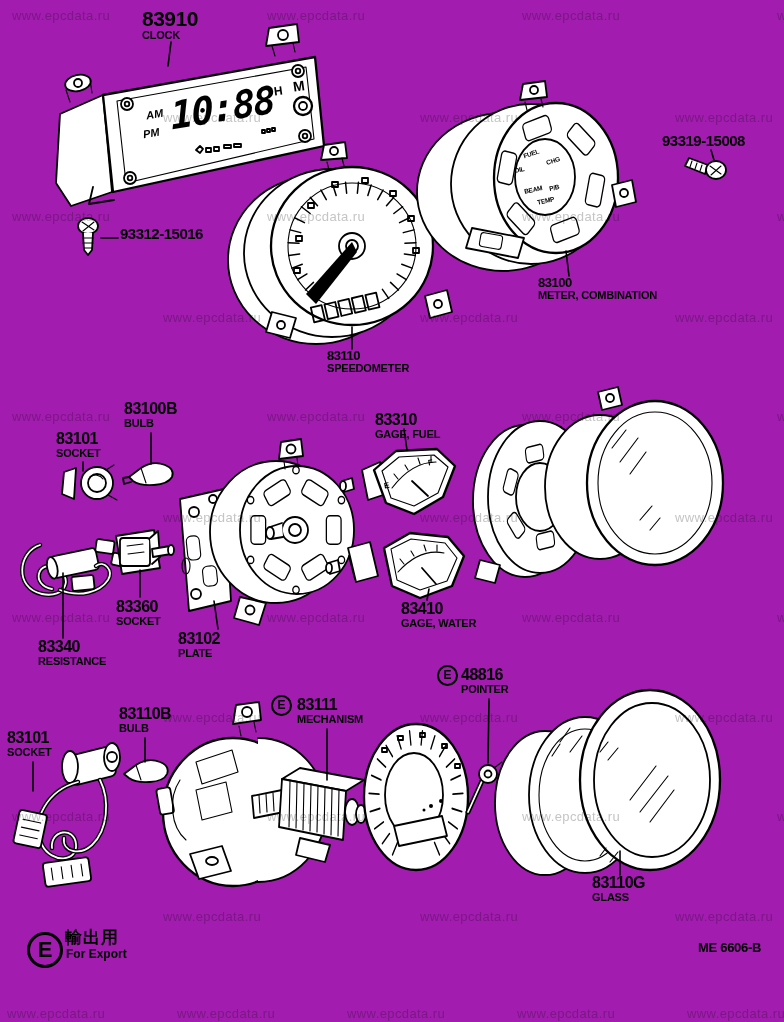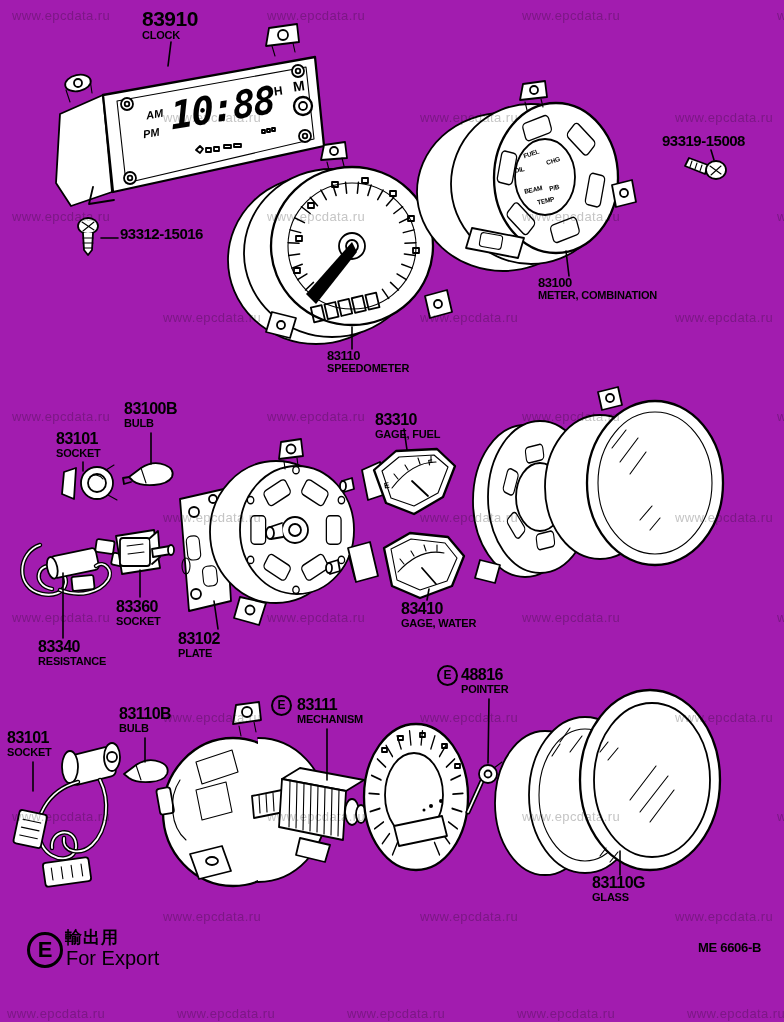--- a/index.html
+++ b/index.html
@@ -30,21 +30,21 @@
   .ctxt{position:absolute;z-index:3;color:#000;font-weight:bold;white-space:nowrap;}
   .time{font-family:"DejaVu Sans Mono",monospace;font-style:italic;font-size:38px;
         letter-spacing:-2px;transform:rotate(-9deg) skewX(-4deg);}
   .ampm{font-size:11px;font-style:italic;transform:rotate(-10deg);}
   .hm{font-size:12px;transform:rotate(-8deg);}
   
   .mini{position:absolute;z-index:3;color:#000;font-weight:bold;font-size:6.5px;
         letter-spacing:-.2px;white-space:nowrap;}
   .gl{position:absolute;z-index:3;color:#000;font-weight:bold;font-size:8px;transform:rotate(-10deg);}
   .jp{position:absolute;z-index:6;font-weight:bold;font-size:17px;color:#000;letter-spacing:1px;}
-  .export-en{position:absolute;z-index:6;font-weight:normal;font-size:20px;color:#000;}
+  .export-en{position:absolute;z-index:6;font-weight:bold;font-size:12px;color:#000;}
   .code{position:absolute;z-index:6;font-weight:bold;font-size:13px;color:#000;letter-spacing:-.3px;}
 </style>
 </head>
 <body>
 
 <div class="stage">
 
   <div id="wm-layer">
       <span class="wm" style="left: 12px; top: 8px;">www.epcdata.ru</span>
       <span class="wm" style="left: 267px; top: 8px;">www.epcdata.ru</span>

